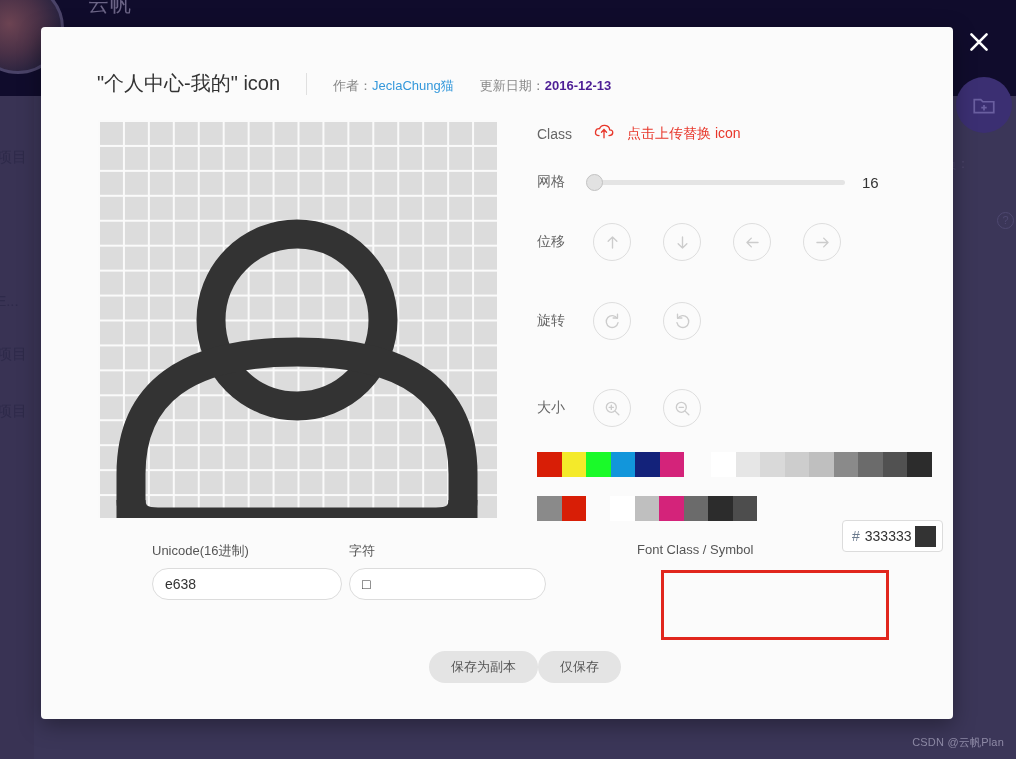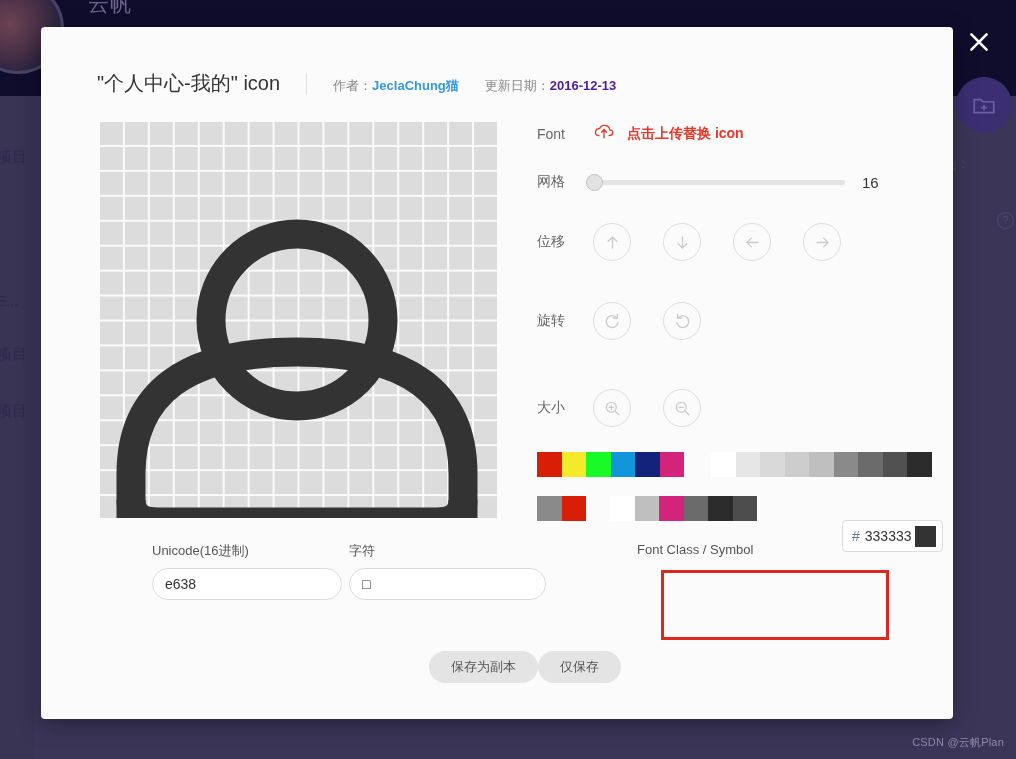--- a/index.html
+++ b/index.html
@@ -79,21 +79,21 @@
   .modal-head {
     position: absolute; left: 56px; top: 43px;
     display: flex; align-items: baseline;
   }
   .icon-title { font-size: 20px; color: #333; font-weight: 400; }
   .head-div {
     width: 1px; height: 22px; background: #e0e0e0;
     margin: 0 26px; align-self: center;
   }
   .meta { font-size: 13px; color: #888; margin-right: 26px; }
-  .meta .author-link { color: #3498db; font-weight: bold; }
+  .meta .author-link { color: #3498db; font-weight: normal; }
   .meta .date-val { color: #4c1d95; font-weight: bold; }
 
   
   #canvas-wrap {
     position: absolute; left: 57px; top: 93px;
     width: 399px; height: 398px;
     background: #dcdcdc;
     background-image:
       linear-gradient(to right, #fafafa 1.5px, transparent 1.5px),
       linear-gradient(to bottom, #fafafa 1.5px, transparent 1.5px);
@@ -102,21 +102,21 @@
   #glyph { position: absolute; inset: 0; }
 
   
   .ctl-row { position: absolute; display: flex; align-items: center; }
   .ctl-label {
     width: 56px; font-size: 14px; color: #666;
     flex: 0 0 56px;
   }
   .upload-link {
     display: flex; align-items: center; color: #e8372b;
-    font-size: 14px; cursor: pointer; font-weight: bold;
+    font-size: 14px; cursor: pointer;
   }
   .upload-link .txt { margin-left: 12px; }
 
   .slider-track {
     width: 252px; height: 5px; border-radius: 3px;
     background: #e4e4e4; position: relative;
   }
   .slider-knob {
     position: absolute; left: -7px; top: -6px;
     width: 17px; height: 17px; border-radius: 50%;
@@ -227,21 +227,21 @@
 
   <div id="canvas-wrap">
     <svg id="glyph" viewBox="0 0 399 398">
       <circle cx="199" cy="200" r="86" fill="none" stroke="#333333" stroke-width="29"></circle>
       <path d="M33 400 L33 354 Q33 232 199 232 Q365 232 365 354 L365 400" fill="none" stroke="#333333" stroke-width="29" stroke-linejoin="round"></path>
       <path d="M33 380 Q33 402 60 402 L338 402 Q365 402 365 380" fill="none" stroke="#333333" stroke-width="29" stroke-linejoin="round"></path>
     </svg>
   </div>
 
   <div class="ctl-row" style="left:496px; top:96px;">
-    <div class="ctl-label">Font</div>
+    <div class="ctl-label">Class</div>
     <div class="upload-link">
       <span>
         <svg width="22" height="18" viewBox="0 0 24 20" fill="none" stroke="#e8372b" stroke-width="1.5" stroke-linecap="round">
           <path d="M6.5 14 Q2 14 2.6 9.5 Q3.2 6 7 6.3 Q8.5 2.2 13 2.6 Q18 3.2 18.3 7.6 Q22 7.6 21.7 11 Q21.4 14 17.5 14"></path>
           <path d="M12 16.5 V7.5 M9.2 10.3 L12 7.3 L14.8 10.3"></path>
         </svg>
       </span>
       <span class="txt">点击上传替换 icon</span>
     </div>
   </div>

